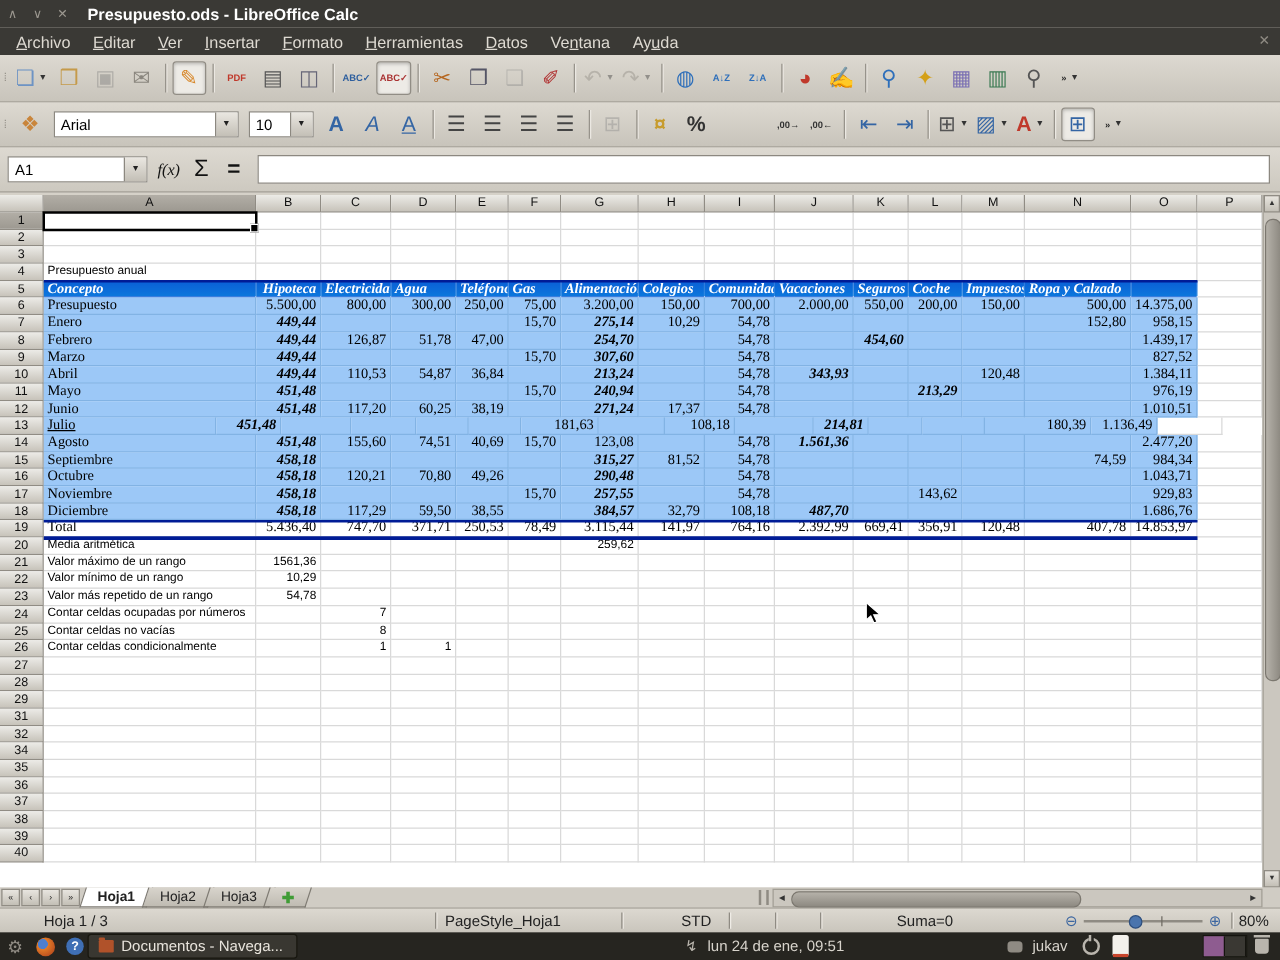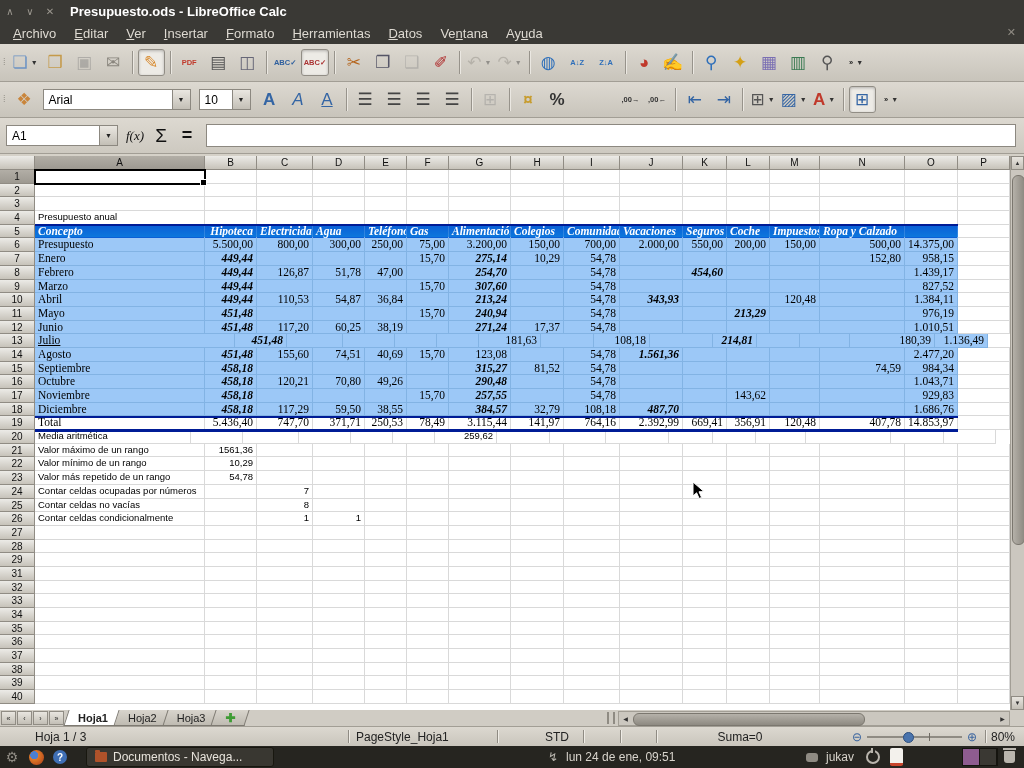--- a/index.html
+++ b/index.html
@@ -571,21 +571,21 @@
         <div class="cell blue" style="width: 63px;"></div>
         <div class="cell blue" style="width: 44px;"></div>
         <div class="cell blue" style="width: 43px;"></div>
         <div class="cell blue" style="width: 50px;"></div>
         <div class="cell blue" style="width: 85px;"></div>
         <div class="cell blue" style="width: 53px;"><span class="tx">1.010,51</span></div>
         <div class="cell" style="width: 52px;"></div>
       </div>
       <div class="srow">
         <div class="hdr rowhdr">13</div>
-        <div class="cell blue al" style="width: 200px; text-decoration: underline;"><span class="tx">Julio</span></div>
+        <div class="cell blue al" style="width: 138px; text-decoration: underline;"><span class="tx">Julio</span></div>
         <div class="cell blue bi" style="width: 52px;"><span class="tx">451,48</span></div>
         <div class="cell blue" style="width: 56px;"></div>
         <div class="cell blue" style="width: 52px;"></div>
         <div class="cell blue" style="width: 42px;"></div>
         <div class="cell blue" style="width: 42px;"></div>
         <div class="cell blue" style="width: 62px;"><span class="tx">181,63</span></div>
         <div class="cell blue" style="width: 53px;"></div>
         <div class="cell blue" style="width: 56px;"><span class="tx">108,18</span></div>
         <div class="cell blue" style="width: 63px;"></div>
         <div class="cell blue bi" style="width: 44px;"><span class="tx">214,81</span></div>
@@ -704,21 +704,21 @@
         <div class="cell" style="width: 63px;"><span class="tx">2.392,99</span></div>
         <div class="cell" style="width: 44px;"><span class="tx">669,41</span></div>
         <div class="cell" style="width: 43px;"><span class="tx">356,91</span></div>
         <div class="cell" style="width: 50px;"><span class="tx">120,48</span></div>
         <div class="cell" style="width: 85px;"><span class="tx">407,78</span></div>
         <div class="cell" style="width: 53px;"><span class="tx">14.853,97</span></div>
         <div class="cell" style="width: 52px;"></div>
       </div>
       <div class="srow">
         <div class="hdr rowhdr">20</div>
-        <div class="cell al sans" style="width: 156px;"><span class="tx">Media aritmética</span></div>
+        <div class="cell al sans" style="width: 170px;"><span class="tx">Media aritmética</span></div>
         <div class="cell" style="width: 52px;"></div>
         <div class="cell" style="width: 56px;"></div>
         <div class="cell" style="width: 52px;"></div>
         <div class="cell" style="width: 42px;"></div>
         <div class="cell" style="width: 42px;"></div>
         <div class="cell sans" style="width: 62px;"><span class="tx">259,62</span></div>
         <div class="cell" style="width: 53px;"></div>
         <div class="cell" style="width: 56px;"></div>
         <div class="cell" style="width: 63px;"></div>
         <div class="cell" style="width: 44px;"></div>
@@ -913,39 +913,20 @@
         <div class="cell" style="width: 63px;"></div>
         <div class="cell" style="width: 44px;"></div>
         <div class="cell" style="width: 43px;"></div>
         <div class="cell" style="width: 50px;"></div>
         <div class="cell" style="width: 85px;"></div>
         <div class="cell" style="width: 53px;"></div>
         <div class="cell" style="width: 52px;"></div>
       </div>
       <div class="srow">
         <div class="hdr rowhdr">32</div>
-        <div class="cell" style="width: 170px;"></div>
-        <div class="cell" style="width: 52px;"></div>
-        <div class="cell" style="width: 56px;"></div>
-        <div class="cell" style="width: 52px;"></div>
-        <div class="cell" style="width: 42px;"></div>
-        <div class="cell" style="width: 42px;"></div>
-        <div class="cell" style="width: 62px;"></div>
-        <div class="cell" style="width: 53px;"></div>
-        <div class="cell" style="width: 56px;"></div>
-        <div class="cell" style="width: 63px;"></div>
-        <div class="cell" style="width: 44px;"></div>
-        <div class="cell" style="width: 43px;"></div>
-        <div class="cell" style="width: 50px;"></div>
-        <div class="cell" style="width: 85px;"></div>
-        <div class="cell" style="width: 53px;"></div>
-        <div class="cell" style="width: 52px;"></div>
-      </div>
-      <div class="srow">
-        <div class="hdr rowhdr">33</div>
         <div class="cell" style="width: 170px;"></div>
         <div class="cell" style="width: 52px;"></div>
         <div class="cell" style="width: 56px;"></div>
         <div class="cell" style="width: 52px;"></div>
         <div class="cell" style="width: 42px;"></div>
         <div class="cell" style="width: 42px;"></div>
         <div class="cell" style="width: 62px;"></div>
         <div class="cell" style="width: 53px;"></div>
         <div class="cell" style="width: 56px;"></div>
         <div class="cell" style="width: 63px;"></div>
@@ -1160,21 +1141,21 @@
 <div id="taskbar">
   <div class="launcher" style="left:2px">
       <span class="gear">⚙</span>
     </div>
   <div class="launcher" style="left:26px">
       <span class="ff"></span>
     </div>
   <div class="launcher" style="left:50px">
       <span class="help">?</span>
     </div>
-  <div class="taskbtn" style="left:86px;width:188px">
+  <div class="taskbtn" style="left:70px;width:168px">
     <span class="mini-folder"></span>
     <span>Documentos - Navega...</span>
   </div>
   <div style="left:548px;color:#b9b5ad;font-size:12px">↯</div>
   <div class="tray-txt" style="left:566px">lun 24 de ene, 09:51</div>
   <div style="left:806px">
       <span class="bubble"></span>
     </div>
   <div class="tray-txt" style="left:826px">jukav</div>
   <div style="left:866px">

